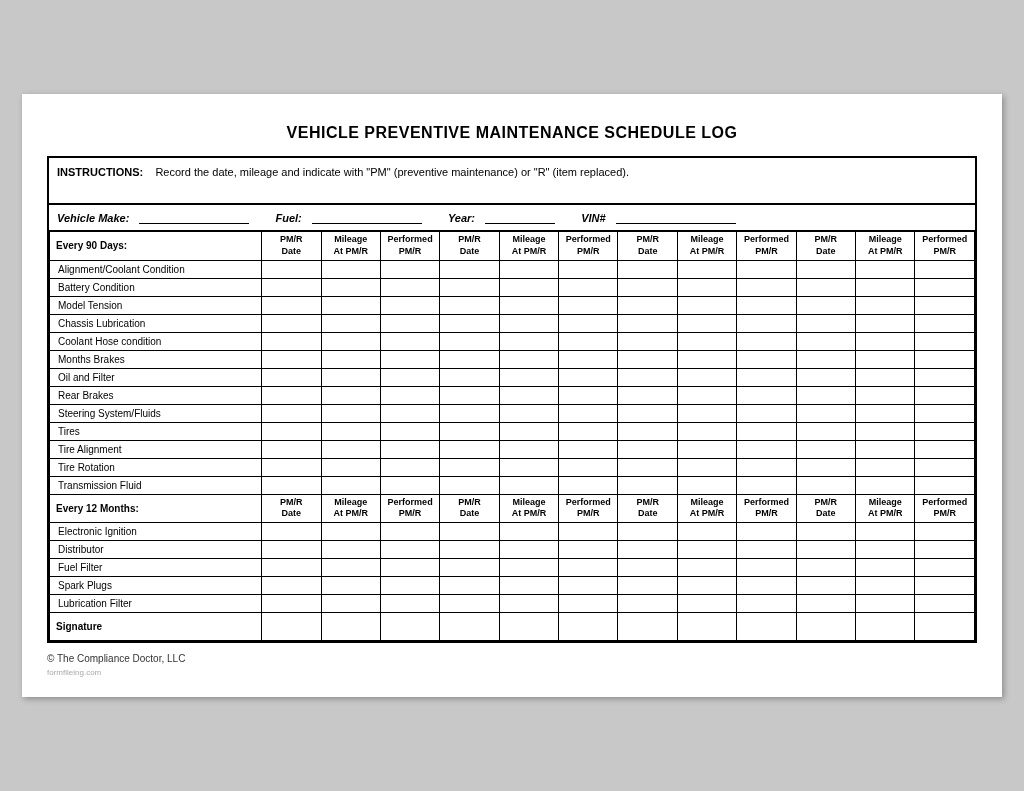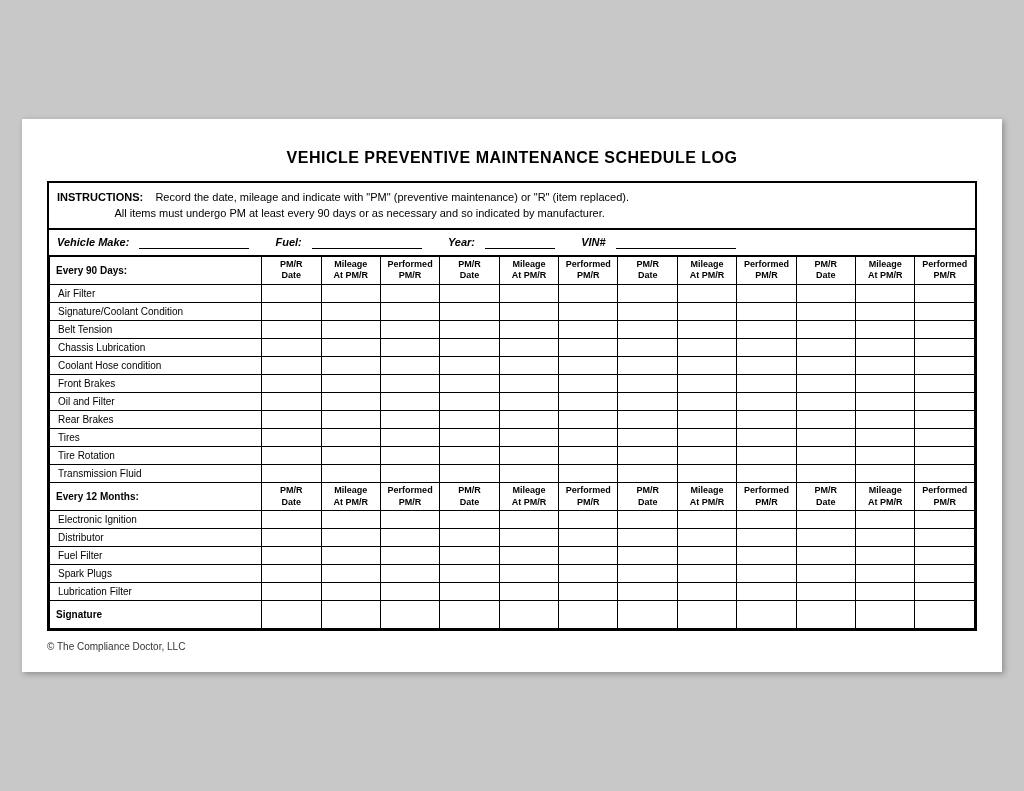--- a/index.html
+++ b/index.html
@@ -104,21 +104,20 @@
 <div class="page">
   <div class="main-title">VEHICLE PREVENTIVE MAINTENANCE SCHEDULE LOG</div>
 
   <div class="outer-border">
 
     <div class="instructions-row">
       <span class="label">INSTRUCTIONS:</span>
       &nbsp;&nbsp;
       <span>Record the date, mileage and indicate with "PM" (preventive maintenance) or "R" (item replaced).</span><br>
       &nbsp;&nbsp;&nbsp;&nbsp;&nbsp;&nbsp;&nbsp;&nbsp;&nbsp;&nbsp;&nbsp;&nbsp;&nbsp;&nbsp;&nbsp;&nbsp;&nbsp;&nbsp;
-      <span>All items must undergo PM at least every 90 days or as necessary and so indicated by manufacturer.</span>
     </div>
 
     <div class="vehicle-info-row">
       <span>Vehicle Make:</span>
       <span class="underline-field">&nbsp;&nbsp;&nbsp;&nbsp;&nbsp;&nbsp;&nbsp;&nbsp;&nbsp;&nbsp;&nbsp;&nbsp;&nbsp;&nbsp;</span>
       &nbsp;&nbsp;
       <span>Fuel:</span>
       <span class="underline-field">&nbsp;&nbsp;&nbsp;&nbsp;&nbsp;&nbsp;&nbsp;&nbsp;&nbsp;&nbsp;&nbsp;&nbsp;&nbsp;&nbsp;</span>
       &nbsp;&nbsp;
       <span>Year:</span>
@@ -147,51 +146,51 @@
         <td class="col-header col-group">Performed<br>PM/R</td>
 
         <td class="col-header col-group">PM/R<br>Date</td>
         <td class="col-header col-group">Mileage<br>At PM/R</td>
         <td class="col-header col-group">Performed<br>PM/R</td>
       </tr>
 
       </tbody>
         <tbody id="rows-90">
           <tr>
-            <td class="row-label">Air Filter</td>
-            <td style="height:17px;"></td>
-            <td style="height:17px;"></td>
-            <td style="height:17px;"></td>
-            <td style="height:17px;"></td>
-            <td style="height:17px;"></td>
-            <td style="height:17px;"></td>
-            <td style="height:17px;"></td>
-            <td style="height:17px;"></td>
-            <td style="height:17px;"></td>
-            <td style="height:17px;"></td>
-            <td style="height:17px;"></td>
-            <td style="height:17px;"></td>
-          </tr>
-          <tr>
-            <td class="row-label">Signature/Coolant Condition</td>
-            <td style="height:17px;"></td>
-            <td style="height:17px;"></td>
-            <td style="height:17px;"></td>
-            <td style="height:17px;"></td>
-            <td style="height:17px;"></td>
-            <td style="height:17px;"></td>
-            <td style="height:17px;"></td>
-            <td style="height:17px;"></td>
-            <td style="height:17px;"></td>
-            <td style="height:17px;"></td>
-            <td style="height:17px;"></td>
-            <td style="height:17px;"></td>
-          </tr>
-          <tr>
-            <td class="row-label">Belt Tension</td>
+            <td class="row-label">Alignment/Coolant Condition</td>
+            <td style="height:17px;"></td>
+            <td style="height:17px;"></td>
+            <td style="height:17px;"></td>
+            <td style="height:17px;"></td>
+            <td style="height:17px;"></td>
+            <td style="height:17px;"></td>
+            <td style="height:17px;"></td>
+            <td style="height:17px;"></td>
+            <td style="height:17px;"></td>
+            <td style="height:17px;"></td>
+            <td style="height:17px;"></td>
+            <td style="height:17px;"></td>
+          </tr>
+          <tr>
+            <td class="row-label">Battery Condition</td>
+            <td style="height:17px;"></td>
+            <td style="height:17px;"></td>
+            <td style="height:17px;"></td>
+            <td style="height:17px;"></td>
+            <td style="height:17px;"></td>
+            <td style="height:17px;"></td>
+            <td style="height:17px;"></td>
+            <td style="height:17px;"></td>
+            <td style="height:17px;"></td>
+            <td style="height:17px;"></td>
+            <td style="height:17px;"></td>
+            <td style="height:17px;"></td>
+          </tr>
+          <tr>
+            <td class="row-label">Model Tension</td>
             <td style="height:17px;"></td>
             <td style="height:17px;"></td>
             <td style="height:17px;"></td>
             <td style="height:17px;"></td>
             <td style="height:17px;"></td>
             <td style="height:17px;"></td>
             <td style="height:17px;"></td>
             <td style="height:17px;"></td>
             <td style="height:17px;"></td>
             <td style="height:17px;"></td>
@@ -222,21 +221,21 @@
             <td style="height:17px;"></td>
             <td style="height:17px;"></td>
             <td style="height:17px;"></td>
             <td style="height:17px;"></td>
             <td style="height:17px;"></td>
             <td style="height:17px;"></td>
             <td style="height:17px;"></td>
             <td style="height:17px;"></td>
           </tr>
           <tr>
-            <td class="row-label">Front Brakes</td>
+            <td class="row-label">Months Brakes</td>
             <td style="height:17px;"></td>
             <td style="height:17px;"></td>
             <td style="height:17px;"></td>
             <td style="height:17px;"></td>
             <td style="height:17px;"></td>
             <td style="height:17px;"></td>
             <td style="height:17px;"></td>
             <td style="height:17px;"></td>
             <td style="height:17px;"></td>
             <td style="height:17px;"></td>
@@ -267,21 +266,51 @@
             <td style="height:17px;"></td>
             <td style="height:17px;"></td>
             <td style="height:17px;"></td>
             <td style="height:17px;"></td>
             <td style="height:17px;"></td>
             <td style="height:17px;"></td>
             <td style="height:17px;"></td>
             <td style="height:17px;"></td>
           </tr>
           <tr>
+            <td class="row-label">Steering System/Fluids</td>
+            <td style="height:17px;"></td>
+            <td style="height:17px;"></td>
+            <td style="height:17px;"></td>
+            <td style="height:17px;"></td>
+            <td style="height:17px;"></td>
+            <td style="height:17px;"></td>
+            <td style="height:17px;"></td>
+            <td style="height:17px;"></td>
+            <td style="height:17px;"></td>
+            <td style="height:17px;"></td>
+            <td style="height:17px;"></td>
+            <td style="height:17px;"></td>
+          </tr>
+          <tr>
             <td class="row-label">Tires</td>
+            <td style="height:17px;"></td>
+            <td style="height:17px;"></td>
+            <td style="height:17px;"></td>
+            <td style="height:17px;"></td>
+            <td style="height:17px;"></td>
+            <td style="height:17px;"></td>
+            <td style="height:17px;"></td>
+            <td style="height:17px;"></td>
+            <td style="height:17px;"></td>
+            <td style="height:17px;"></td>
+            <td style="height:17px;"></td>
+            <td style="height:17px;"></td>
+          </tr>
+          <tr>
+            <td class="row-label">Tire Alignment</td>
             <td style="height:17px;"></td>
             <td style="height:17px;"></td>
             <td style="height:17px;"></td>
             <td style="height:17px;"></td>
             <td style="height:17px;"></td>
             <td style="height:17px;"></td>
             <td style="height:17px;"></td>
             <td style="height:17px;"></td>
             <td style="height:17px;"></td>
             <td style="height:17px;"></td>
@@ -430,13 +459,14 @@
         <td></td>
         <td></td>
         <td></td>
         <td></td>
       </tr>
     </tbody>
       </table>
   </div>
 
   <div class="footer">© The Compliance Doctor, LLC</div>
+  <div class="watermark">formfileing.com</div>
 </div>
 
 </body></html>

